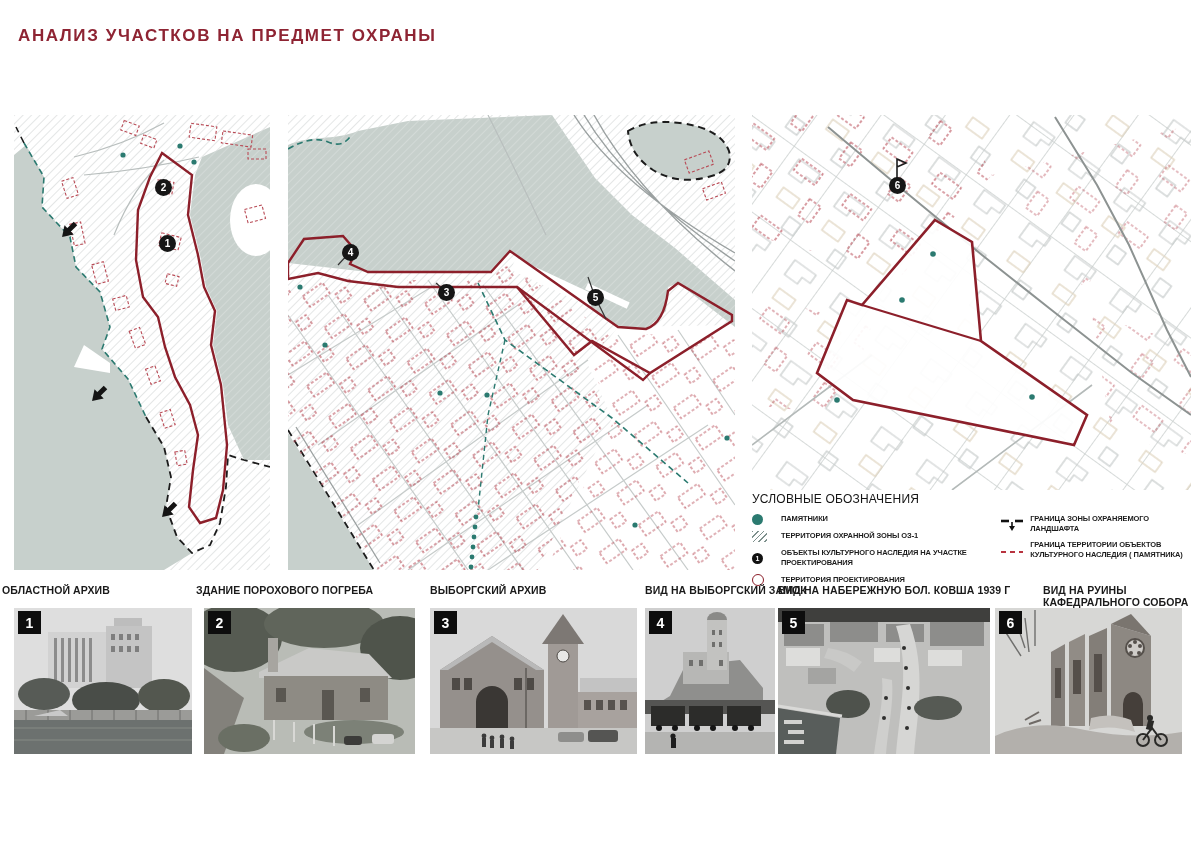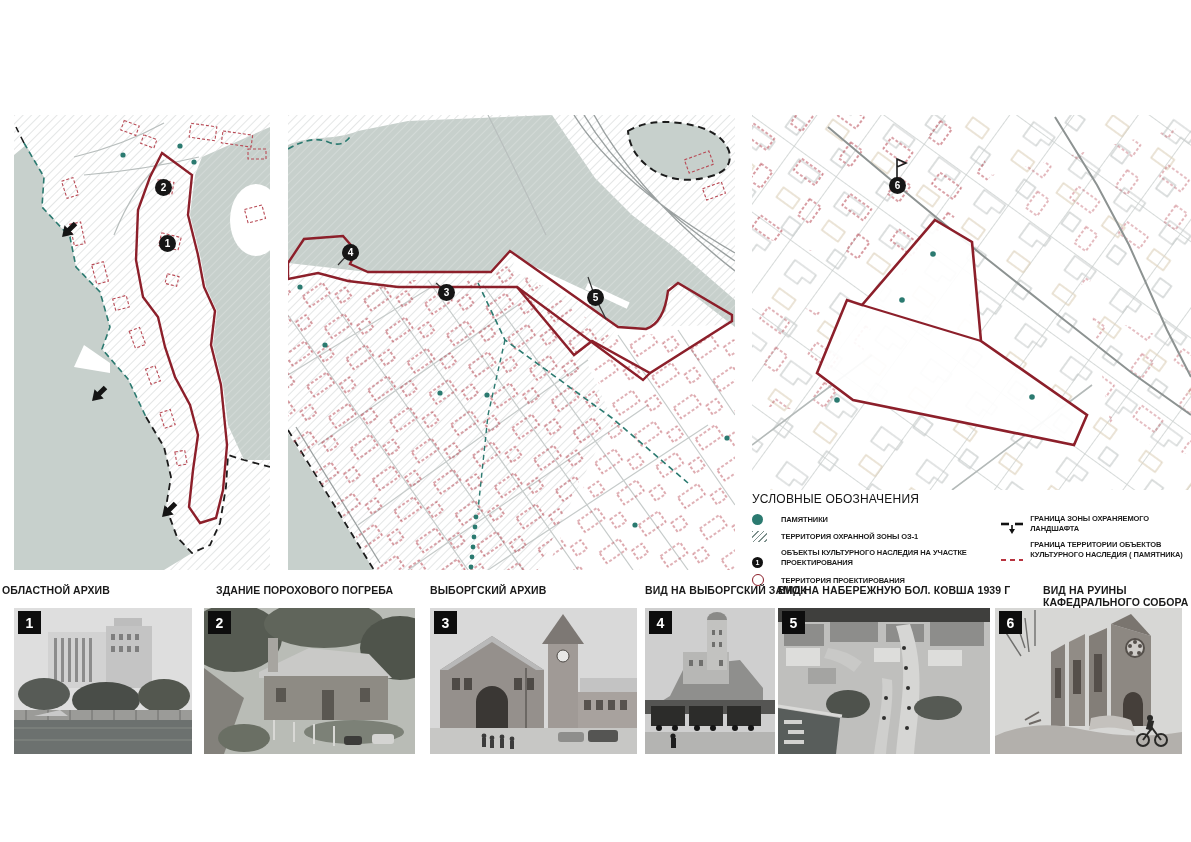--- a/index.html
+++ b/index.html
@@ -12,21 +12,21 @@
   .marker{position:absolute;width:17px;height:17px;border-radius:50%;background:#161616;
           color:#fff;font-size:10px;font-weight:bold;display:flex;align-items:center;
           justify-content:center;line-height:1;}
   
   .legend{position:absolute;left:752px;top:492px;width:439px;}
   .legend-title{font-size:12px;font-weight:normal;letter-spacing:.2px;color:#141414;margin-bottom:8px;}
   .legend-cols{display:flex;gap:24px;}
   .legend-col{display:flex;flex-direction:column;gap:6px;}
   .legend-col.left{width:318px;}
   .legend-col.right{width:268px;}
-  .legend-row{display:flex;align-items:flex-end;gap:7px;}
+  .legend-row{display:flex;align-items:center;gap:7px;}
   .legend-row .sym{flex:0 0 22px;display:flex;justify-content:flex-start;align-items:center;margin-top:0px;}
   .legend-row .lbl{font-size:7.5px;font-weight:bold;letter-spacing:-.1px;color:#1c1c1c;line-height:1.35;}
   .dot-teal{width:11px;height:11px;border-radius:50%;background:#2b7a70;}
   .dot-black{width:11px;height:11px;border-radius:50%;background:#111;color:#fff;font-size:7px;
              font-weight:bold;display:flex;align-items:center;justify-content:center;line-height:1;}
   .circle-open{width:10px;height:10px;border-radius:50%;border:1.6px solid #8c1f2a;background:#fff;}
   .sw-hatch{width:15px;height:11px;background:repeating-linear-gradient(135deg,#7e918d 0 1px,transparent 1px 4px);}
   .dash-line{width:22px;height:2px;margin-top:4px;}
   .dash-red{background:repeating-linear-gradient(90deg,#b8333f 0 5px,transparent 5px 9px);}
   .dash-teal{background:repeating-linear-gradient(90deg,#2b7a70 0 5px,transparent 5px 9px);}
@@ -35,20 +35,21 @@
   .photo{position:absolute;top:608px;height:146px;background:#d8d8d8;}
   .photo svg{display:block;}
   .badge{position:absolute;left:4px;top:3px;width:23px;height:23px;background:#0d0d0d;color:#fff;
          font-size:14px;font-weight:bold;display:flex;align-items:center;justify-content:center;}
 </style>
 </head>
 <body>
 
 <div id="board">
 
+  <div class="title">АНАЛИЗ УЧАСТКОВ НА ПРЕДМЕТ ОХРАНЫ</div>
 
   <div class="map-panel" style="left:14px;width:256px;height:455px;">
     <svg width="256" height="455" viewBox="0 0 256 455">
       <defs>
         <pattern id="hatch1" width="6" height="6" patternUnits="userSpaceOnUse" patternTransform="rotate(45)">
           <rect width="6" height="6" fill="#ffffff"></rect>
             <line x1="0" y1="0" x2="0" y2="6" stroke="#d2d6d5" stroke-width="1.2"></line>
         </pattern>
         <pattern id="whatch1" width="6" height="6" patternUnits="userSpaceOnUse" patternTransform="rotate(45)">
           <rect width="6" height="6" fill="#c7d0cc"></rect>
@@ -308,21 +309,21 @@
           <span class="sym">
               <span class="dash-line dash-red"></span>
             </span>
           <span class="lbl">ГРАНИЦА ТЕРРИТОРИИ ОБЪЕКТОВ КУЛЬТУРНОГО НАСЛЕДИЯ ( ПАМЯТНИКА)</span>
         </div>
       </div>
     </div>
   </div>
 
   <div class="caption" style="left:2px;">ОБЛАСТНОЙ  АРХИВ</div>
-  <div class="caption" style="left:216px;">ЗДАНИЕ ПОРОХОВОГО ПОГРЕБА</div>
+  <div class="caption" style="left:196px;">ЗДАНИЕ ПОРОХОВОГО ПОГРЕБА</div>
   <div class="caption" style="left:430px;">ВЫБОРГСКИЙ АРХИВ</div>
   <div class="caption" style="left:645px;">ВИД НА ВЫБОРГСКИЙ ЗАМОК</div>
   <div class="caption" style="left:778px;">ВИД  НА  НАБЕРЕЖНУЮ БОЛ. КОВША 1939 Г</div>
   <div class="caption" style="left:1034px;margin-left:9px;">ВИД  НА  РУИНЫ КАФЕДРАЛЬНОГО СОБОРА</div>
 
   <div class="photo" style="left:14px;width:178px;">
     <svg width="178" height="146" viewBox="0 0 178 146">
       <rect width="178" height="146" fill="#dedede"></rect>
       <rect x="34" y="24" width="96" height="56" fill="#d2d2d2"></rect>
       <g fill="#8c8c8c">

